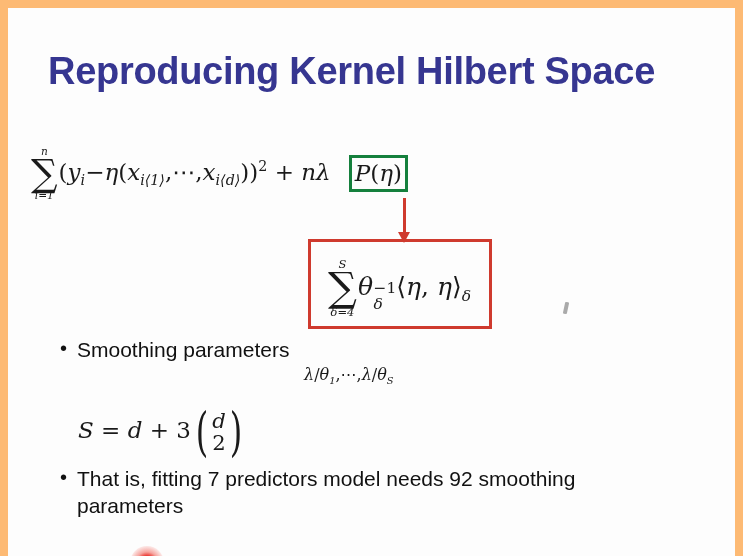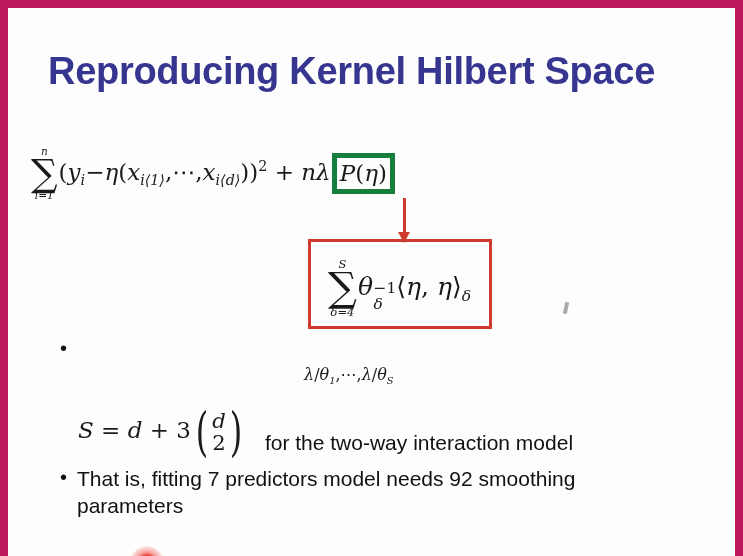--- a/index.html
+++ b/index.html
@@ -12,21 +12,21 @@
     height: 556px;
     overflow: hidden;
     font-family: "Liberation Sans", sans-serif;
   }
 
   #slide-frame {
     position: absolute;
     left: 0; top: 0;
     width: 743px;
     height: 556px;
-    background: #be185d;
+    background: #fdba74;
   }
 
   
   #slide-canvas {
     position: absolute;
     left: 8px;
     top: 8px;
     width: 727px;
     height: 548px;
     background: #fdfdfd;
@@ -130,23 +130,23 @@
     position: absolute;
     left: 22px;
     top: 138px;
     font-size: 23px;
     white-space: nowrap;
   }
 
   
   #p-eta-box {
     display: inline-block;
-    border: 5px solid #15803d;
+    border: 3px solid #15803d;
     padding: 2px 3px 3px 3px;
-    margin-left: 1px;
+    margin-left: 18px;
     position: relative;
     top: 1px;
   }
 
   
   #red-arrow-shaft {
     position: absolute;
     left: 395px;
     top: 190px;
     width: 3px;
@@ -295,38 +295,38 @@
             <span class="sup">−1</span>
             <span class="sub">δ</span>
           </span><span class="mo">⟨</span><span class="mi">η</span><span class="mpunct">,</span><span class="mi">&nbsp;<span>η</span></span><span class="mo">⟩</span><sub class="s">δ</sub>
       </div>
     </div>
 
     <div id="cursor-mark"></div>
 
     <div class="bullet-row" id="bullet-smoothing">
       <span class="bullet-dot">•</span>
+      <span class="bullet-text">Smoothing parameters</span>
     </div>
 
     <div id="smoothing-params-math" class="math">
       <span class="mi">λ</span><span class="mo">/</span><span class="mi">θ</span><sub class="s">1</sub><span class="mpunct">,</span><span class="mo">⋯</span><span class="mpunct">,</span><span class="mi">λ</span><span class="mo">/</span><span class="mi">θ</span><sub class="s">S</sub>
     </div>
 
     <div id="s-formula-row">
       <span id="s-formula-math" class="math">
         <span class="mi">S</span><span class="mo">&nbsp;<span>=</span>&nbsp;</span><span class="mi">d</span><span class="mo">&nbsp;<span>+</span>&nbsp;</span><span class="mn">3</span><span class="binom">
             <span class="paren">(</span>
             <span class="stack">
               <span class="t">d</span>
               <span class="b">2</span>
             </span>
             <span class="paren">)</span>
           </span>
       </span>
-      <span id="s-formula-caption">for the two-way interaction model</span>
     </div>
 
     <div class="bullet-row" id="bullet-thatis">
       <span class="bullet-dot">•</span>
       <span class="bullet-text">That is, fitting 7 predictors model needs 92 smoothing parameters</span>
     </div>
 
     <div id="laser-pointer"></div>
 
   </div>

